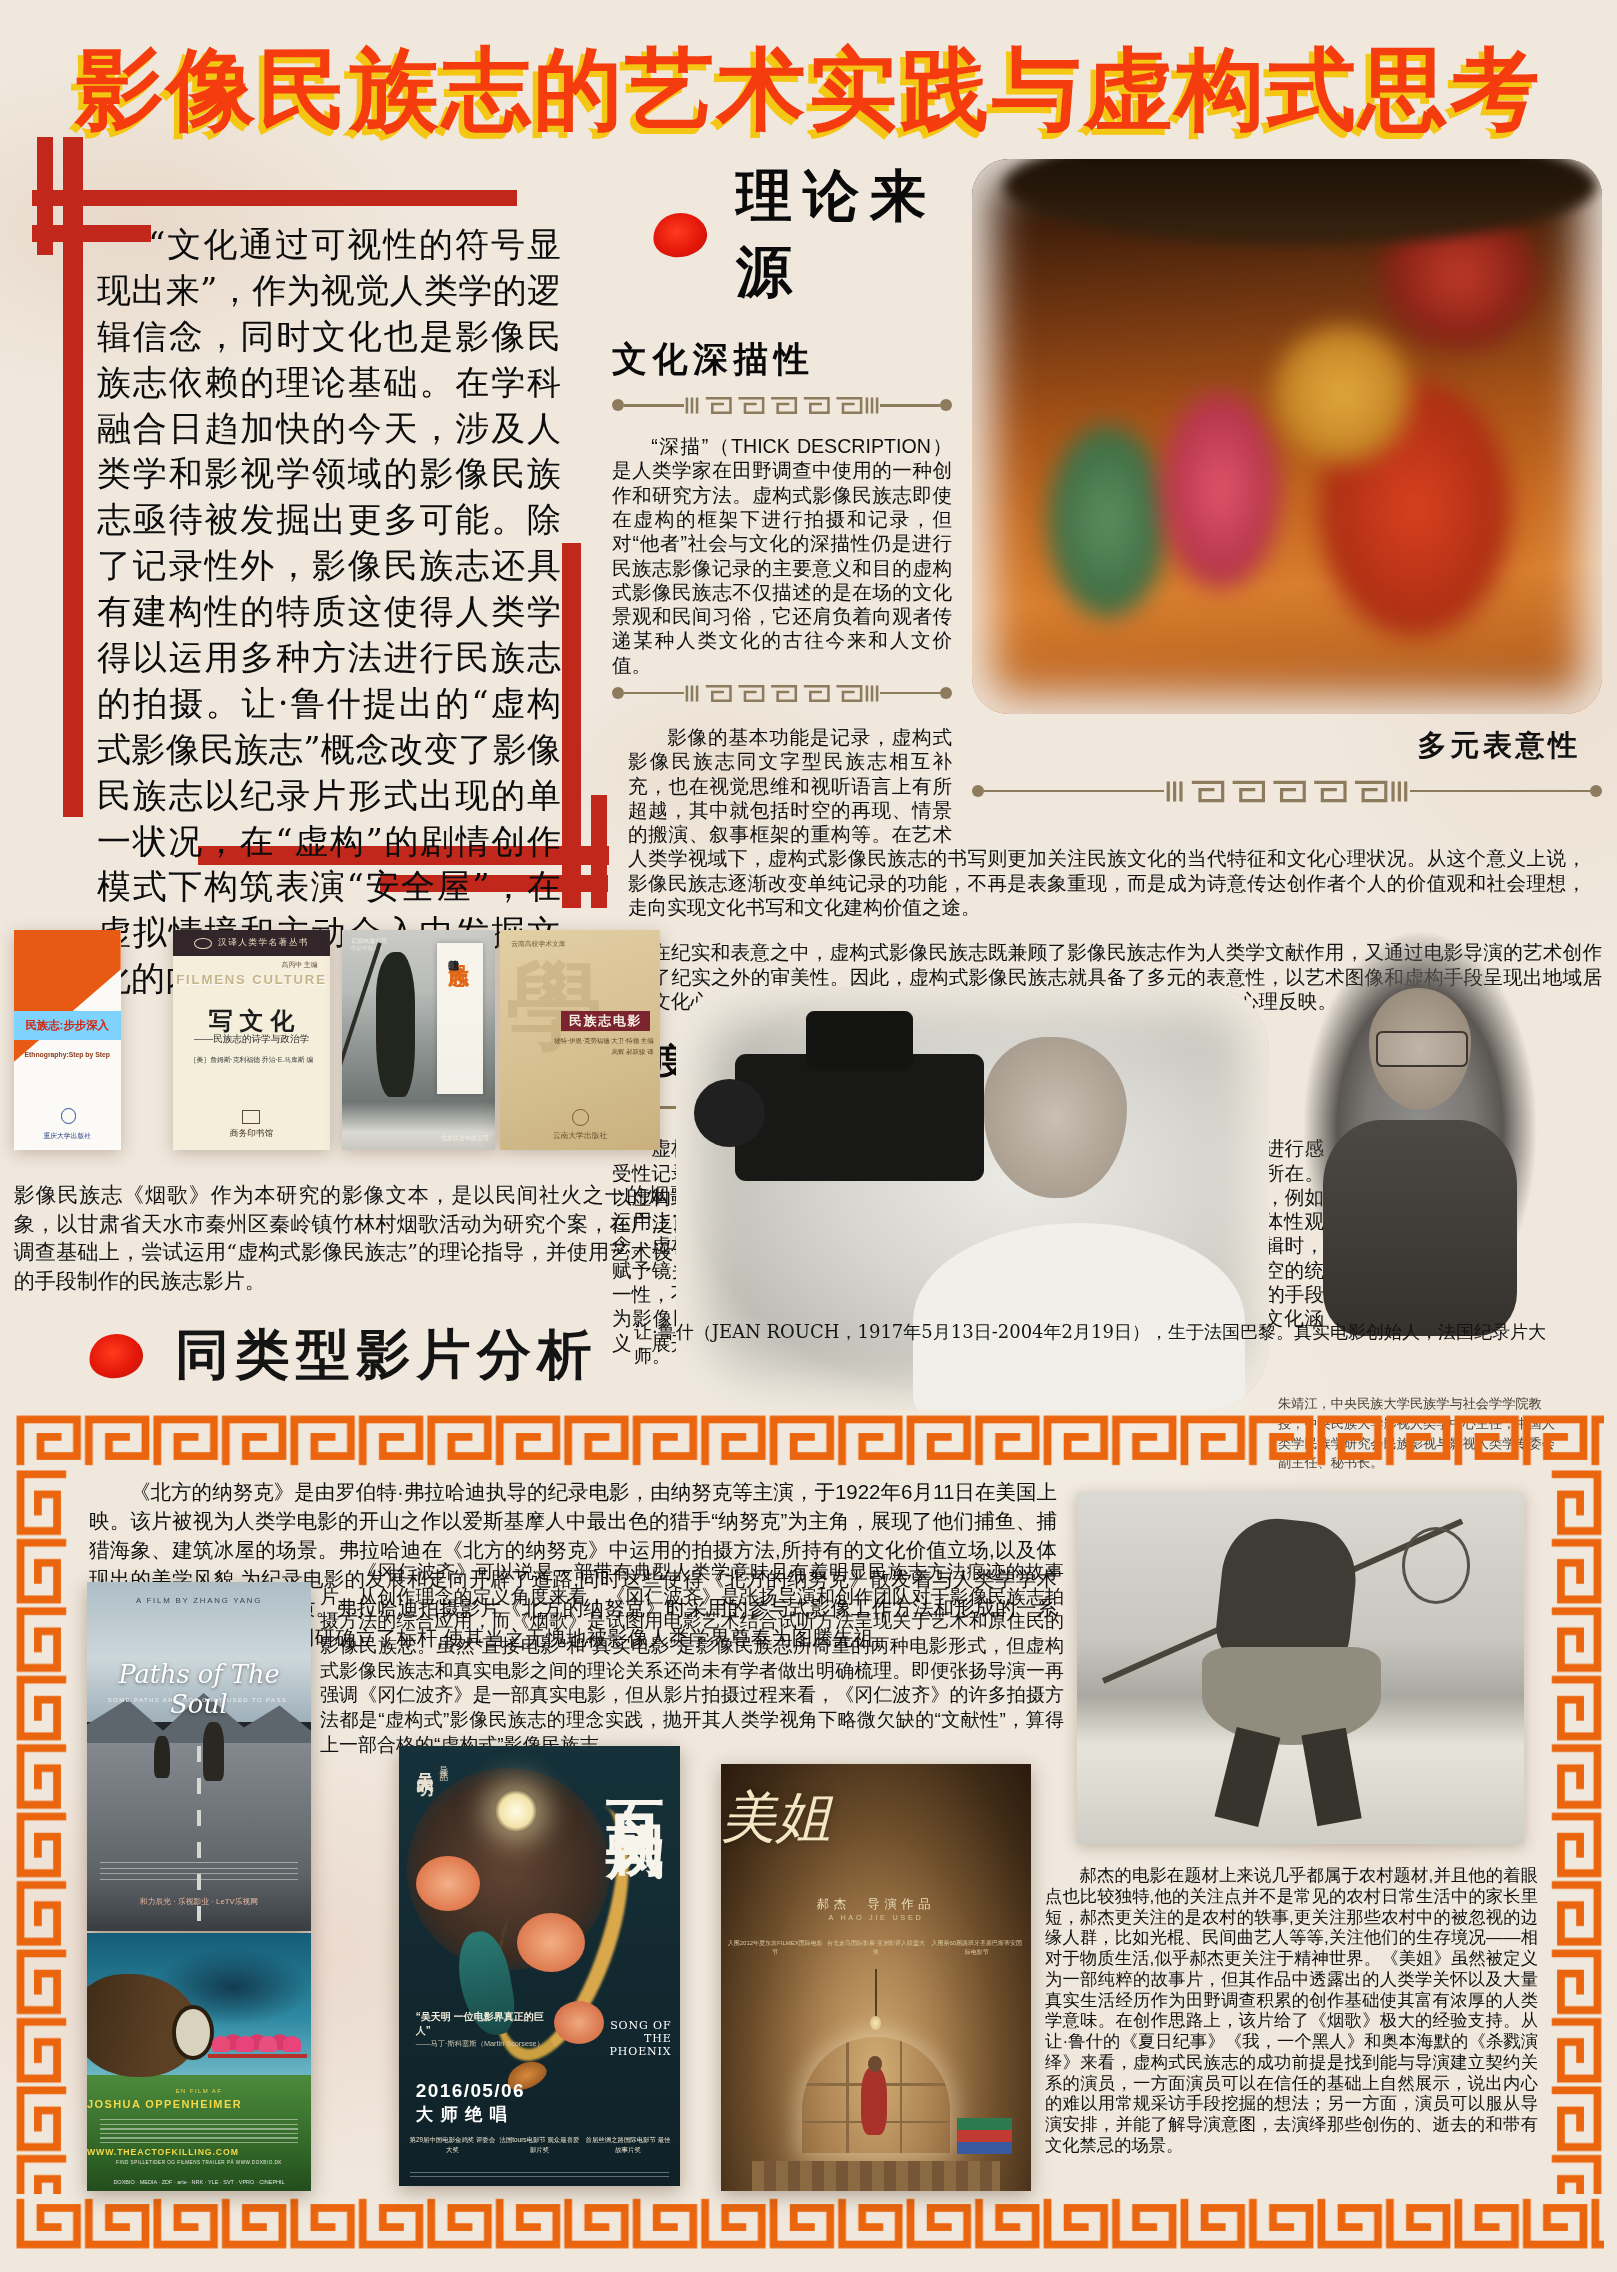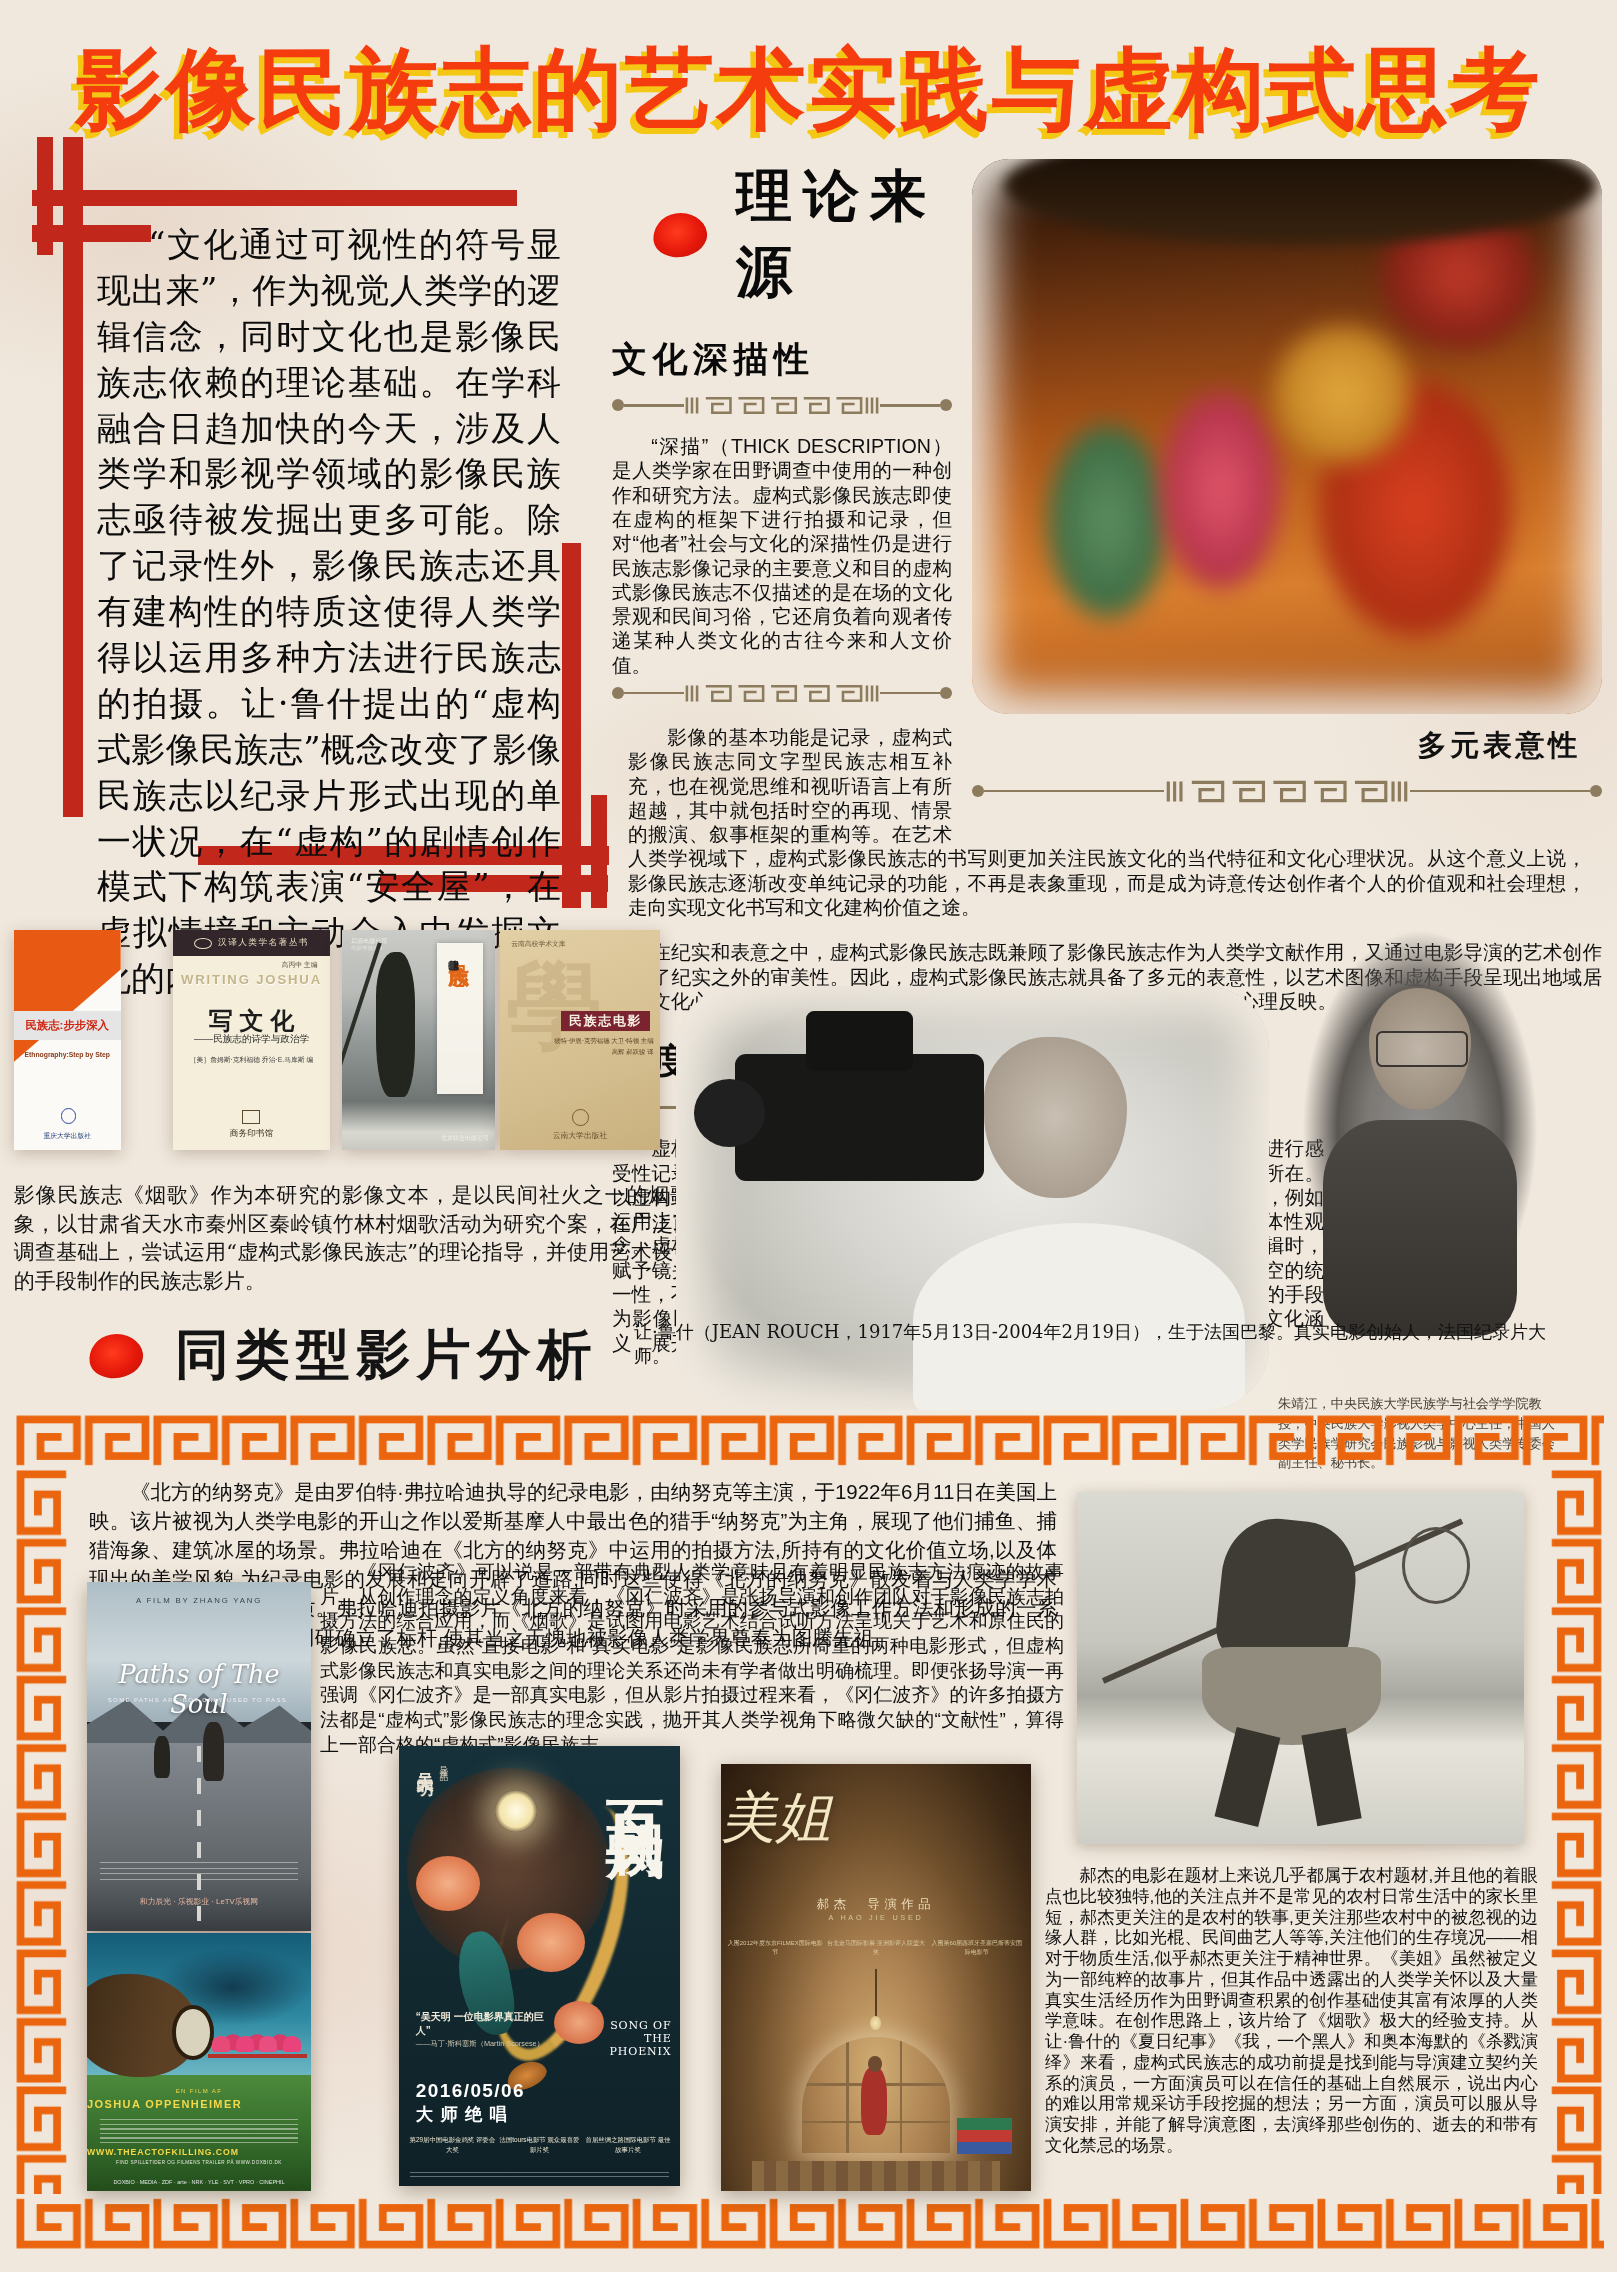--- a/index.html
+++ b/index.html
@@ -159,35 +159,35 @@
           </g>
         </svg>
       <span class="line"></span>
         <span class="dot"></span>
     </div>
     <p class="body-text" style="width:712px;margin:0">虚构式影像民族志以作者这个行动参与者的身份进入事件场域，对事件进行感受性记录和描绘，则是虚构式影像民族志与其他类型影像民族志的最大差异所在。以虚构式为手段的影像民族志会最大限度保持作者的“身受经历”或“感受经验”，例如运用上文中提到的剧情设计、蒙太奇手法、动画剪辑等来表达创作者的主体性观念。虚构式影像民族志作者运用较多的是蒙太奇的叙述手段，在电影后期剪辑时，赋予镜头一画面信息之外的复杂涵义。“‘蒙太奇’（短镜头剪辑）则打破了时空的统一性，不同的影像被拼接在一起，通过观看者的联想产生新的意义。”虚构式的手段为影像民族志创作者提供了更宽阔自由的艺术实践空间，表述地方和社会文化涵义，展开镜头对面虚构中的真实情境。</p>
   </div>
 
   <div class="book" style="left:13.7px;width:107px">
     <div class="abs" style="left:0;top:0;right:0;height:60%;background:#e85a14;clip-path:polygon(0 0,100% 0,100% 30%,0 100%)"></div>
-    <div class="abs" style="left:0;right:0;top:37%;height:13%;background:#e5e5e5;display:flex;align-items:center;justify-content:center">
+    <div class="abs" style="left:0;right:0;top:37%;height:13%;background:#7dd3fc;display:flex;align-items:center;justify-content:center">
       <span style="font-size:11.4px;font-weight:800;color:#cf2512">民族志:步步深入</span>
     </div>
     <div class="abs" style="left:0;right:0;top:55%;text-align:center;font-size:6.8px;font-weight:700;color:#8a3a1a">Ethnography:Step by Step</div>
     <div class="abs" style="left:44%;bottom:12%;width:13.7px;height:13.7px;border-radius:50%;border:1.4px solid #2a4a9a"></div>
     <div class="abs" style="left:0;right:0;bottom:4%;text-align:center;font-size:6.8px;color:#27407c">重庆大学出版社</div>
   </div>
 
   <div class="book" style="left:173px;width:157px;background:#f4eeda">
     <div class="abs" style="left:0;right:0;top:0;height:12%;background:#33262a;color:#e8ddc2;display:flex;align-items:center;justify-content:center;gap:6.4px">
       <span style="width:15.5px;height:9px;border:0.9px solid #e8ddc2;border-radius:50%"></span>
       <span style="font-size:8.7px;letter-spacing:1.4px">汉译人类学名著丛书</span>
     </div>
     <div class="abs" style="right:8%;top:13.5%;font-size:6.8px;color:#5a4a3a">高丙中 主编</div>
-    <div class="abs" style="left:0;right:0;top:19%;text-align:center;font-size:13.2px;font-weight:800;letter-spacing:1.8px;color:#c4b48a;text-shadow:0.5px 0.5px 0 #fff">WRITING JOSHUA</div>
+    <div class="abs" style="left:0;right:0;top:19%;text-align:center;font-size:13.2px;font-weight:800;letter-spacing:1.8px;color:#c4b48a;text-shadow:0.5px 0.5px 0 #fff">FILMENS CULTURE</div>
     <div class="abs" style="left:0;right:0;top:34%;text-align:center;font-size:24px;font-weight:800;color:#1c1c1c">写 文 化</div>
     <div class="abs" style="left:0;right:0;top:47%;text-align:center;font-size:9.6px;color:#2a2a2a">——民族志的诗学与政治学</div>
     <div class="abs" style="left:0;right:0;top:57%;text-align:center;font-size:6.8px;color:#3a3a3a">［美］詹姆斯·克利福德  乔治·E.马库斯  编</div>
     <div class="abs" style="left:44%;bottom:12%;width:15.5px;height:12px;border:1.4px solid #5a4a32"></div>
     <div class="abs" style="left:0;right:0;bottom:4.5%;text-align:center;font-size:8.7px;color:#3c2f1e">商务印书馆</div>
   </div>
 
   <div class="book" style="left:342px;width:153px;background:linear-gradient(180deg,#cbcbc7 0%,#b8bbb8 28%,#909795 52%,#6f7573 78%,#d9d9d2 92%,#c8c8c0 100%)">
     <div class="abs" style="left:6%;top:3%;font-size:6px;color:#f4f2ea">后浪出版公司</div>
     <div class="abs" style="left:6%;top:7%;font-size:5.5px;color:#e4e2da">电影学院008</div>

